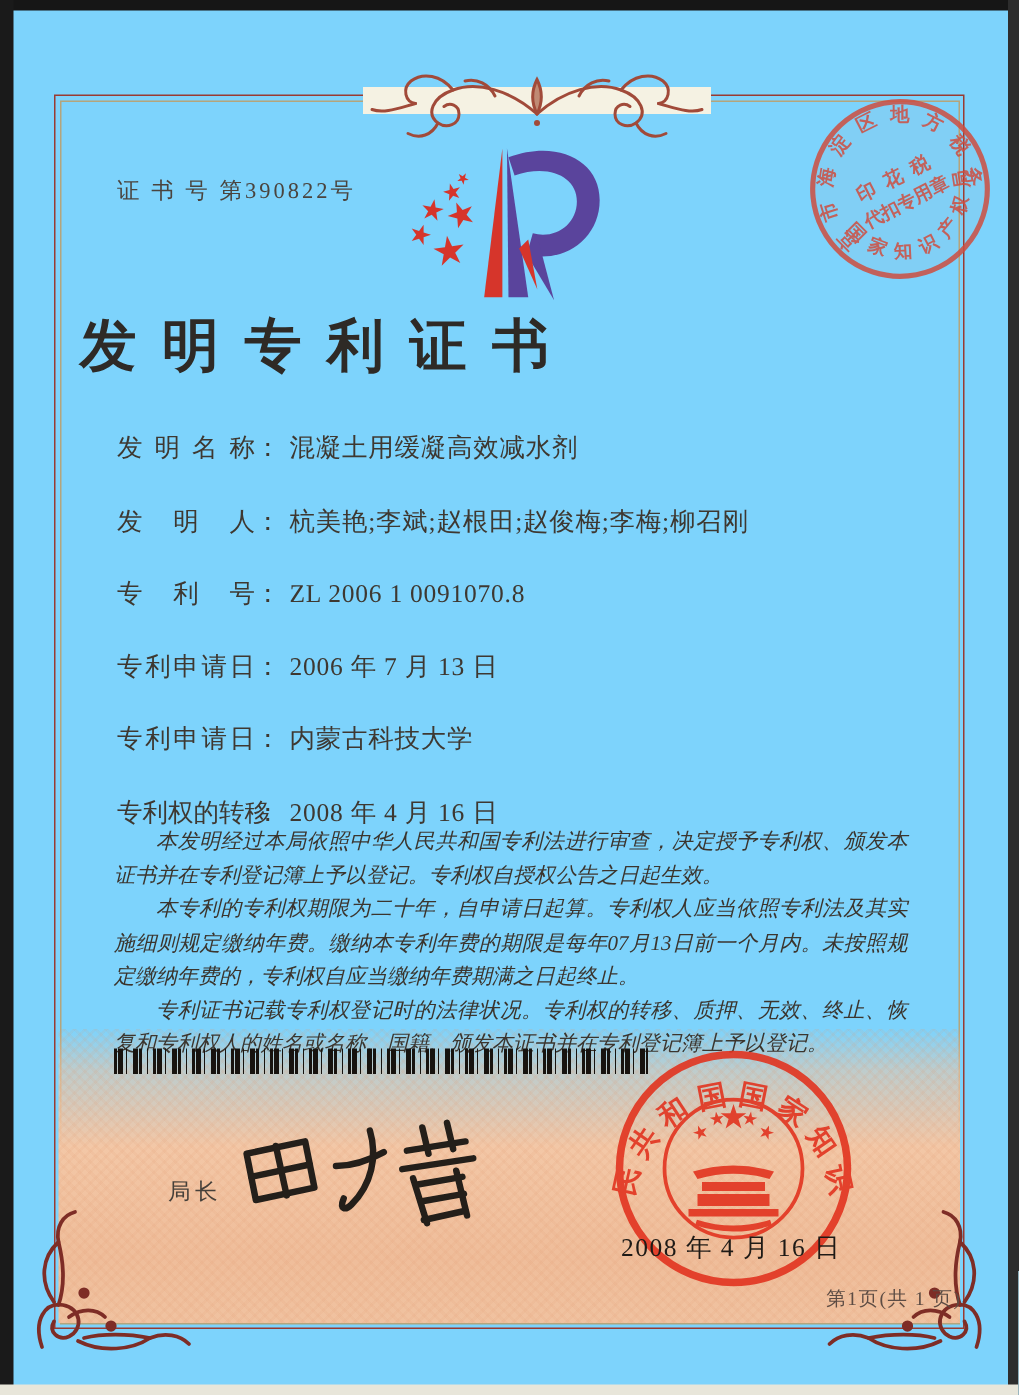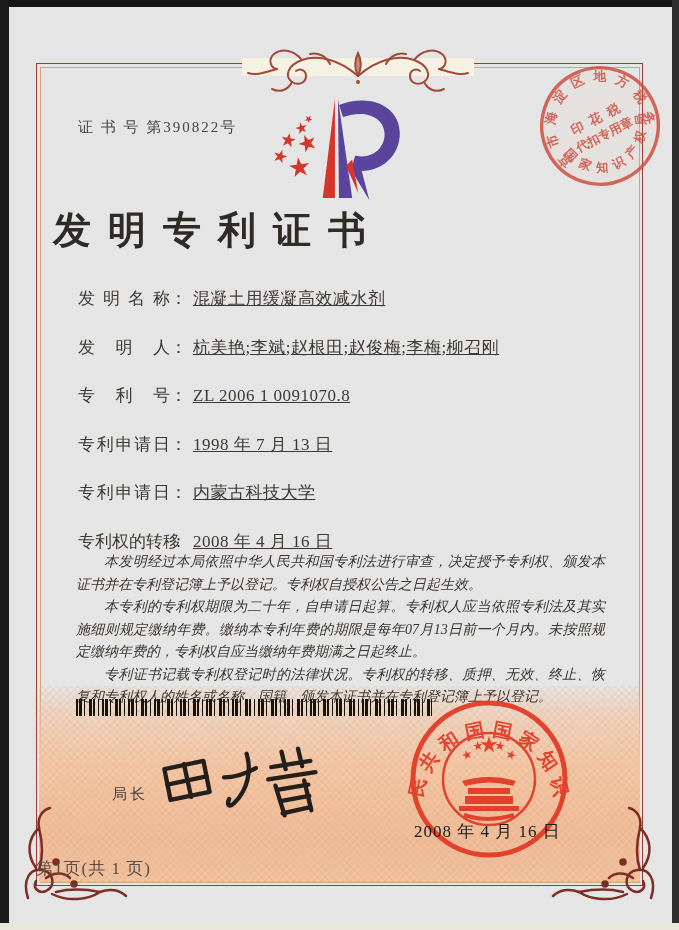--- a/index.html
+++ b/index.html
@@ -1,16 +1,16 @@
 <!DOCTYPE html>
 <html><head>
 <meta charset="utf-8">
 <style>
   html,body{margin:0;padding:0;background:#b9b7b0;}
-  .scan{position:relative;width:679px;height:930px;background:#e5e5e5;overflow:hidden;
+  .scan{position:relative;width:679px;height:930px;background:#7dd3fc;overflow:hidden;
         font-family:"Liberation Serif","DejaVu Serif",serif;}
   .abs{position:absolute;}
   
   .edge-top{left:0;top:0;width:679px;height:7px;background:#161616;}
   .edge-left{left:0;top:0;width:9px;height:930px;background:#1a1a1a;}
   .edge-right{left:672px;top:0;width:7px;height:930px;background:#2d2d2d;}
   .edge-bottom{left:0;top:923px;width:679px;height:7px;background:#e8e6da;}
   
   .frame{left:36px;top:63px;width:605px;height:821px;border:1.5px solid #9a3a31;}
   .frame::after{content:"";position:absolute;inset:2.5px;border:1px solid #c29a5b;opacity:.8;}
@@ -20,34 +20,34 @@
       repeating-linear-gradient(45deg, rgba(224,150,108,.10) 0 2px, rgba(255,255,255,0) 2px 5px),
       repeating-linear-gradient(-45deg, rgba(224,150,108,.10) 0 2px, rgba(255,255,255,0) 2px 5px),
       linear-gradient(180deg, rgba(243,199,166,0) 0%, rgba(243,199,166,.55) 14%, #f3c7a6 40%, #efbd9a 78%, #f0c2a0 100%);}
   .certno{left:78px;top:118px;font-size:15px;letter-spacing:2px;color:#4a443e;z-index:2;}
   .title{left:36px;top:205px;width:605px;text-align:left;font-size:38px;font-weight:bold;
          letter-spacing:17px;text-indent:17px;color:#2e2a26;z-index:2;}
   .fields{left:78px;top:287px;width:525px;z-index:2;font-size:17px;color:#3e3831;}
   .field{margin-bottom:25.5px;white-space:nowrap;}
   .f-label{display:inline-block;width:92px;text-align:justify;text-align-last:justify;}
   .f-colon{margin-right:6px;}
-  .f-value{letter-spacing:.5px;text-decoration:underline;}
+  .f-value{letter-spacing:.5px;}
   .bodytext{left:76px;top:551px;width:529px;z-index:2;font-size:14px;line-height:22.5px;
             color:#3b352e;text-align:justify;font-style:italic;}
   .bodytext p{margin:0;text-indent:2em;}
   .barcode{left:76px;top:699px;width:356px;height:17px;z-index:2;background:
     repeating-linear-gradient(90deg,#17130f 0 2px,transparent 2px 3px,#17130f 3px 6px,
       transparent 6px 8px,#17130f 8px 9px,transparent 9px 13px,#17130f 13px 16px,
       transparent 16px 17px,#17130f 17px 19px,transparent 19px 22px,#17130f 22px 23px,
       transparent 23px 26px);}
   .signer{left:112px;top:775px;font-size:15px;letter-spacing:3px;color:#46403a;z-index:2;margin-top:10px;}
   .sig-svg{left:150px;top:738px;z-index:2;}
   .seal{left:402px;top:697px;z-index:3;opacity:.9;}
   .sealdate{left:414px;top:820px;font-size:17px;letter-spacing:1px;color:#1e1a16;z-index:4;}
-  .pagefooter{left:36px;top:857px;width:605px;text-align:left;font-size:17px;
+  .pagefooter{left:36px;top:857px;width:605px;text-align:right;font-size:13px;
               color:#5d4c44;z-index:2;letter-spacing:1px;}
   .taxstamp{left:526px;top:52px;z-index:5;opacity:.85;}
   .logo{left:264px;top:92px;z-index:2;}
   .ornament{left:242px;top:42px;z-index:2;}
   .corner{z-index:2;}
   .corner.bl{left:12px;top:800px;}
   .corner.br{left:537px;top:800px;transform:scaleX(-1);}
   .sr{position:absolute;width:1px;height:1px;overflow:hidden;clip:rect(0 0 0 0);}
   text{font-family:"Liberation Serif","DejaVu Serif",serif;}
 </style>
@@ -128,21 +128,21 @@
     <div class="field">
       <span class="f-label">发明名称</span><span class="f-colon">：</span><span class="f-value">混凝土用缓凝高效减水剂</span>
     </div>
     <div class="field">
       <span class="f-label">发明人</span><span class="f-colon">：</span><span class="f-value">杭美艳;李斌;赵根田;赵俊梅;李梅;柳召刚</span>
     </div>
     <div class="field">
       <span class="f-label">专利号</span><span class="f-colon">：</span><span class="f-value">ZL 2006 1 0091070.8</span>
     </div>
     <div class="field">
-      <span class="f-label">专利申请日</span><span class="f-colon">：</span><span class="f-value">1998 年 7 月 13 日</span>
+      <span class="f-label">专利申请日</span><span class="f-colon">：</span><span class="f-value">2006 年 7 月 13 日</span>
     </div>
     <div class="field">
       <span class="f-label">专利申请日</span><span class="f-colon">：</span><span class="f-value">内蒙古科技大学</span>
     </div>
     <div class="field">
       <span class="f-label">专利权的转移</span><span class="f-colon">：</span><span class="f-value">2008 年 4 月 16 日</span>
     </div>
   </div>
 
   <div class="abs bodytext">

